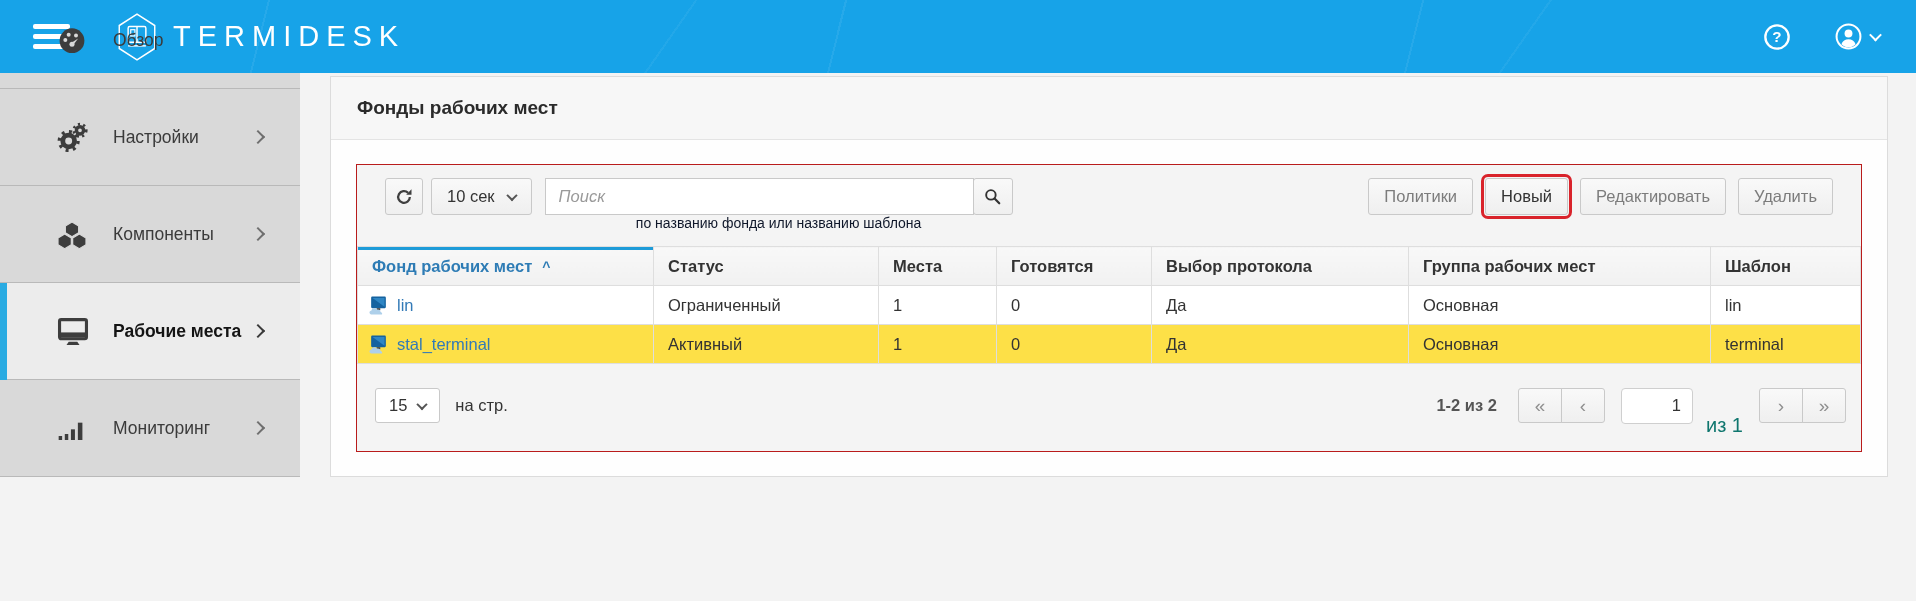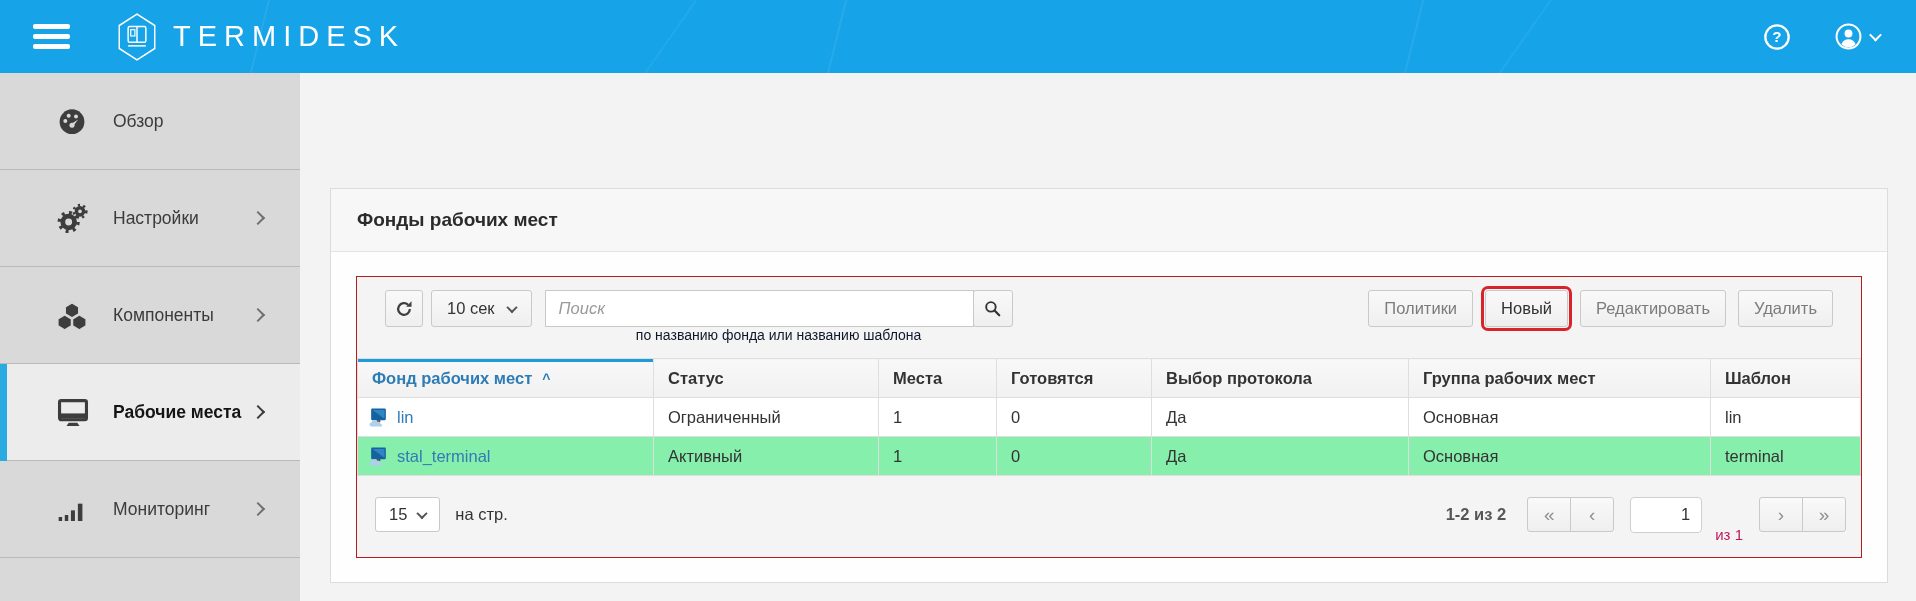--- a/index.html
+++ b/index.html
@@ -22,21 +22,21 @@
   .brand {
     font-size:29px; letter-spacing:7px; font-weight:300; color:#fff; white-space:nowrap;
   }
   .topbar-right { margin-left:auto; display:flex; align-items:center; gap:44px; }
   .userchip { display:flex; align-items:center; gap:9px; cursor:pointer; }
   .username { font-size:17px; color:#fff; }
   .cv { display:inline-block; }
   .cv-down { width:9px; height:9px; border-right:2px solid currentColor; border-bottom:2px solid currentColor; transform:rotate(45deg) translate(-1px,-1px); }
   .cv-right { width:10px; height:10px; border-top:2.5px solid currentColor; border-right:2.5px solid currentColor; transform:rotate(45deg); }
   
-  .layout { display:flex; height:528px; }
+  .layout { display:flex; height:404px;align-items:flex-end; }
   .sidebar { width:300px; background:#d9d9d9; flex-shrink:0; display:flex; flex-direction:column; }
   .side-item {
     height:97px; display:flex; align-items:center; padding-left:56px;
     border-bottom:1px solid #b9b9b9; position:relative; cursor:pointer;
     color:#3b3b3b; font-size:17.5px;
   }
   .side-item .side-icon { width:36px; margin-right:21px; color:#3d3d3d; display:flex; align-items:center; }
   .side-item .side-cv { position:absolute; right:37px; color:#6f6f6f; }
   .side-item.active { background:#ececec; font-weight:bold; color:#141414; }
   .side-item.active::before { content:""; position:absolute; left:0; top:0; bottom:-1px; width:7px; background:#29abe2; }
@@ -74,40 +74,40 @@
   .hint { text-align:center; color:#0f172a; font-size:14px; }
   .actions { margin-left:auto; display:flex; gap:12px; }
   .btn-act { padding:0 15px; color:#7c7c7c; }
   .btn-act.annotated { color:#333; outline:3px solid #d9232b; outline-offset:1px; }
   
   table { width:100%; border-collapse:collapse; table-layout:fixed; margin-top:15px; background:#fff; }
   th, td { border:1px solid #dedede; height:39px; padding:0 8px 0 14px; font-size:16.5px; text-align:left; overflow:hidden; white-space:nowrap; }
   th { background:linear-gradient(#f8f8f8,#f1f1f1); font-weight:600; color:#333; cursor:pointer; }
   th.sorted { color:#2e7cb5; box-shadow:inset 0 3px 0 #1e9bd8; }
   th.sorted .caret { font-size:14px; font-weight:600; margin-left:10px; }
-  tr.striped td { background:#86efac; }
+  tr.striped td { background:#fde047; }
   td.name-cell { padding-left:10px; }
   .name-wrap { display:flex; align-items:center; gap:8px; }
   .name-wrap a { color:#337ab7; text-decoration:none; cursor:pointer; }
   
   .pager { display:flex; align-items:center; padding:10px 15px 14px 18px; }
   .btn-pagesize { background:#fff; padding:0 13px; gap:11px; height:35px; }
   .perpage { margin-left:15px; font-size:16.5px; color:#333; }
   .pager-right { margin-left:auto; display:flex; align-items:center; }
   .range { color:#555; font-size:16.5px; margin-right:21px;font-weight:bold; }
   .btn-group { display:flex; }
   .btn-group .btn { width:44px; height:35px; border-radius:0; font-size:19px; color:#8f8f8f; }
   .btn-group .btn:first-child { border-radius:3px 0 0 3px; }
   .btn-group .btn:last-child { border-radius:0 3px 3px 0; margin-left:-1px; }
   .page-input {
     width:72px; height:36px; border:1px solid #cfcfcf; border-radius:4px; background:#fff;
     text-align:right; padding-right:11px; font-size:16.5px; font-family:inherit; color:#333;
     margin:0 13px 0 16px; outline:none;
   }
-  .ofpages { font-size:15px; color:#be185d; margin-right:16px;margin-top:40px; }
+  .ofpages { font-size:20px; color:#0f766e; margin-right:16px;margin-top:40px; }
 </style>
 </head>
 <body>
 
 <header class="topbar">
   <div class="hamburger">
     <span></span>
       <span></span>
       <span></span>
   </div>

